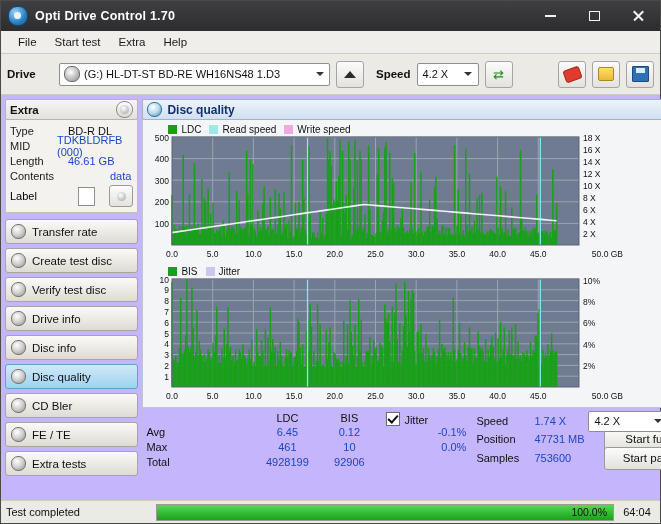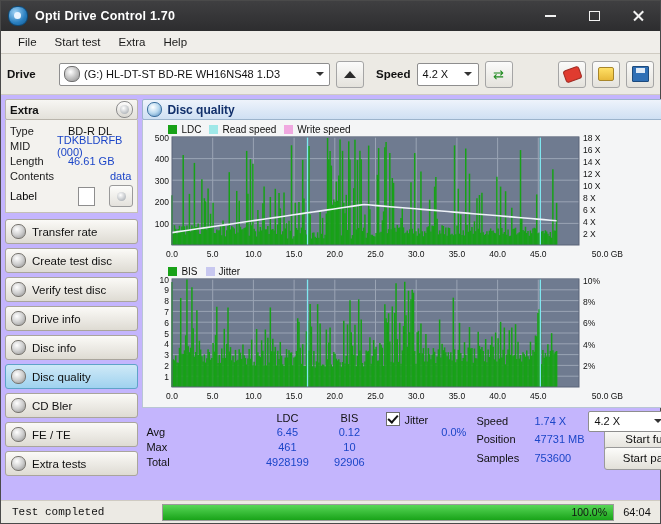--- a/index.html
+++ b/index.html
@@ -178,21 +178,21 @@
     height:22px;border:1px solid #9a9a9a;border-radius:3px;
     background:linear-gradient(#fcfcfa,#e2e0d9);
     display:flex;align-items:center;justify-content:center;font-size:11.5px;color:#111;width:88px;
   }
   
   .statusbar{
     position:absolute;left:0;bottom:0;width:659px;height:22px;
     background:#eceae4;border-top:1px solid #cfcbc2;display:flex;align-items:center;
     font-size:11px;color:#111;
   }
-  .sb-text{width:150px;padding-left:11px;font-family:Liberation Mono, monospace;}
+  .sb-text{width:150px;padding-left:5px;}
   .progress{
     flex:1;height:15px;border:1px solid #9a9a9a;background:#fff;position:relative;
   }
   .progress .fill{
     position:absolute;left:0;top:0;bottom:0;background:linear-gradient(#57d757,#19a319);
   }
   .progress .ptext{
     position:absolute;right:6px;top:0;line-height:15px;font-size:10.5px;color:#111;
   }
   .sb-time{width:46px;text-align:center;}
@@ -1100,20 +1100,21 @@
         <div class="c3">
           <div class="hdr" style="height:14px">BIS</div>
           <div class="num" style="height:15px">0.12</div>
           <div class="num" style="height:15px">10</div>
           <div class="num" style="height:15px">92906</div>
         </div>
         <div class="c4">
           <div style="height:14px;text-align:left;padding-left:6px">
             <span class="chk"></span><span>Jitter</span>
           </div>
+          <div class="num" style="height:15px;text-align:right;padding-right:10px">-0.1%</div>
           <div class="num" style="height:15px;text-align:right;padding-right:10px">0.0%</div>
           <div style="height:15px">&nbsp;</div>
         </div>
         <div class="c5">
           <div style="display:flex;align-items:center;height:18px;gap:6px">
             <span style="width:52px">Speed</span>
             <span class="num" style="width:48px">1.74 X</span>
             <span class="combo" style="width:74px;height:19px">
               <span style="padding-left:3px">4.2 X</span>
               <span class="arrow">

